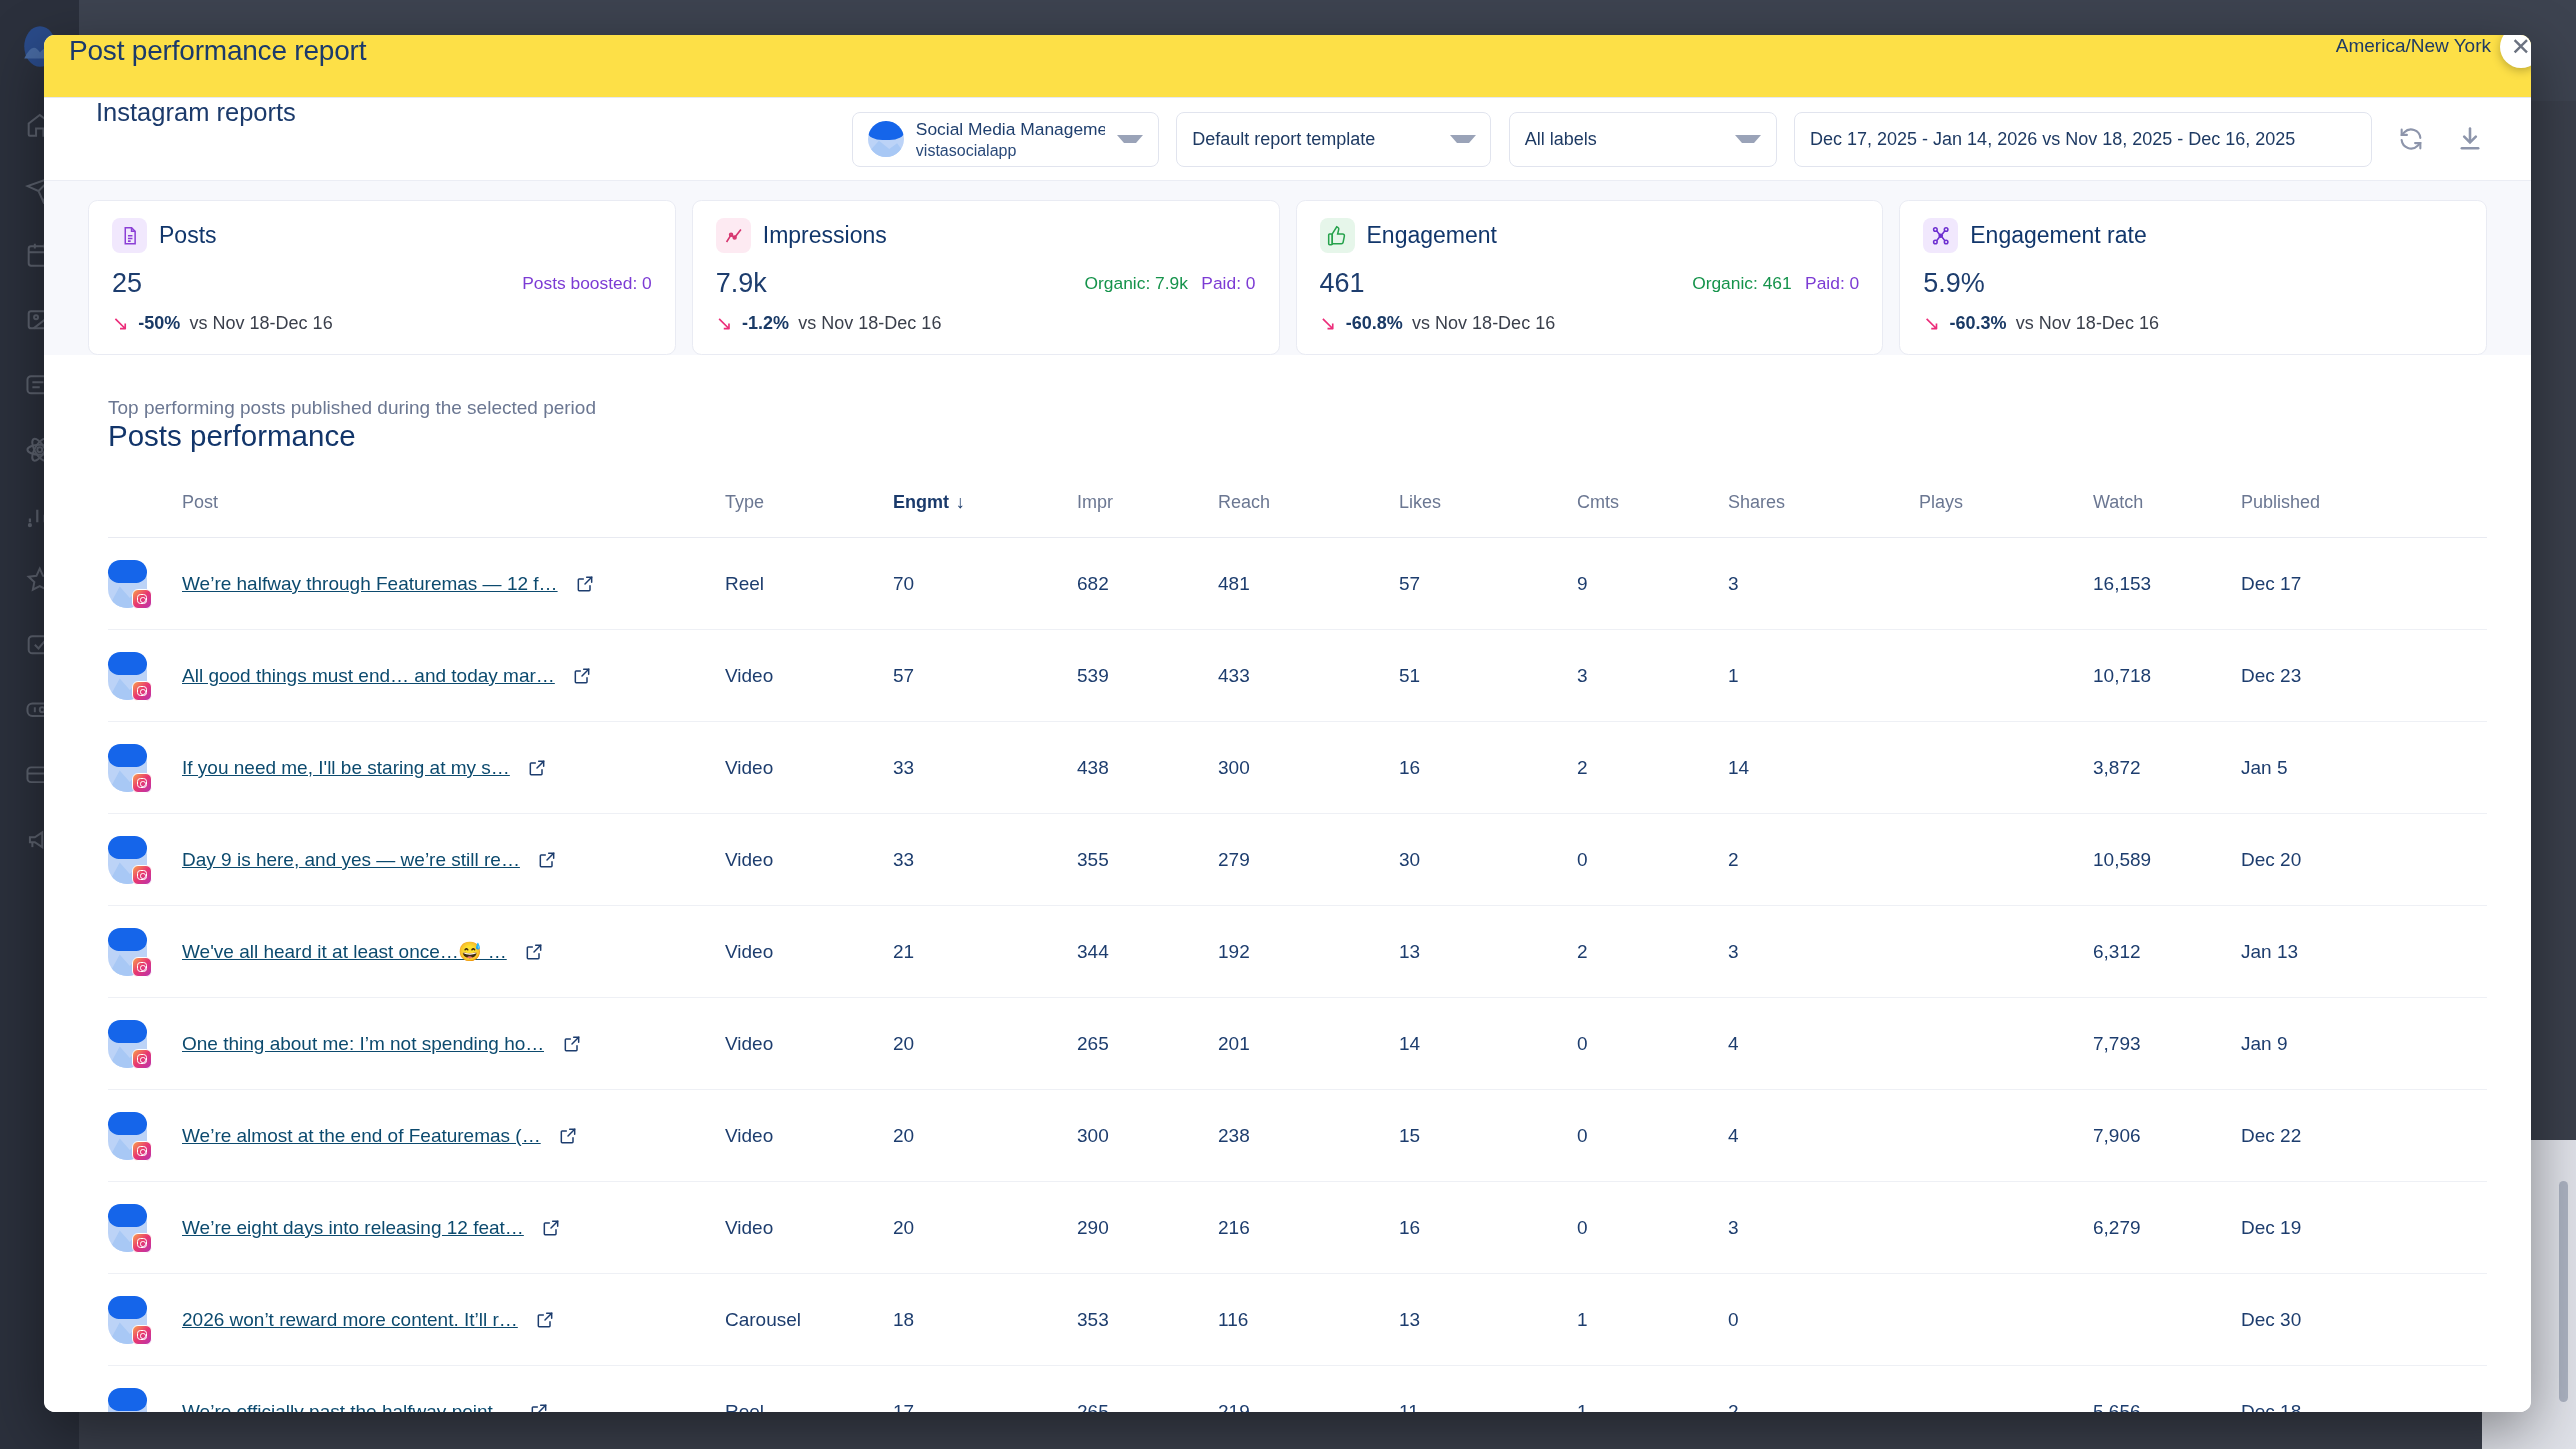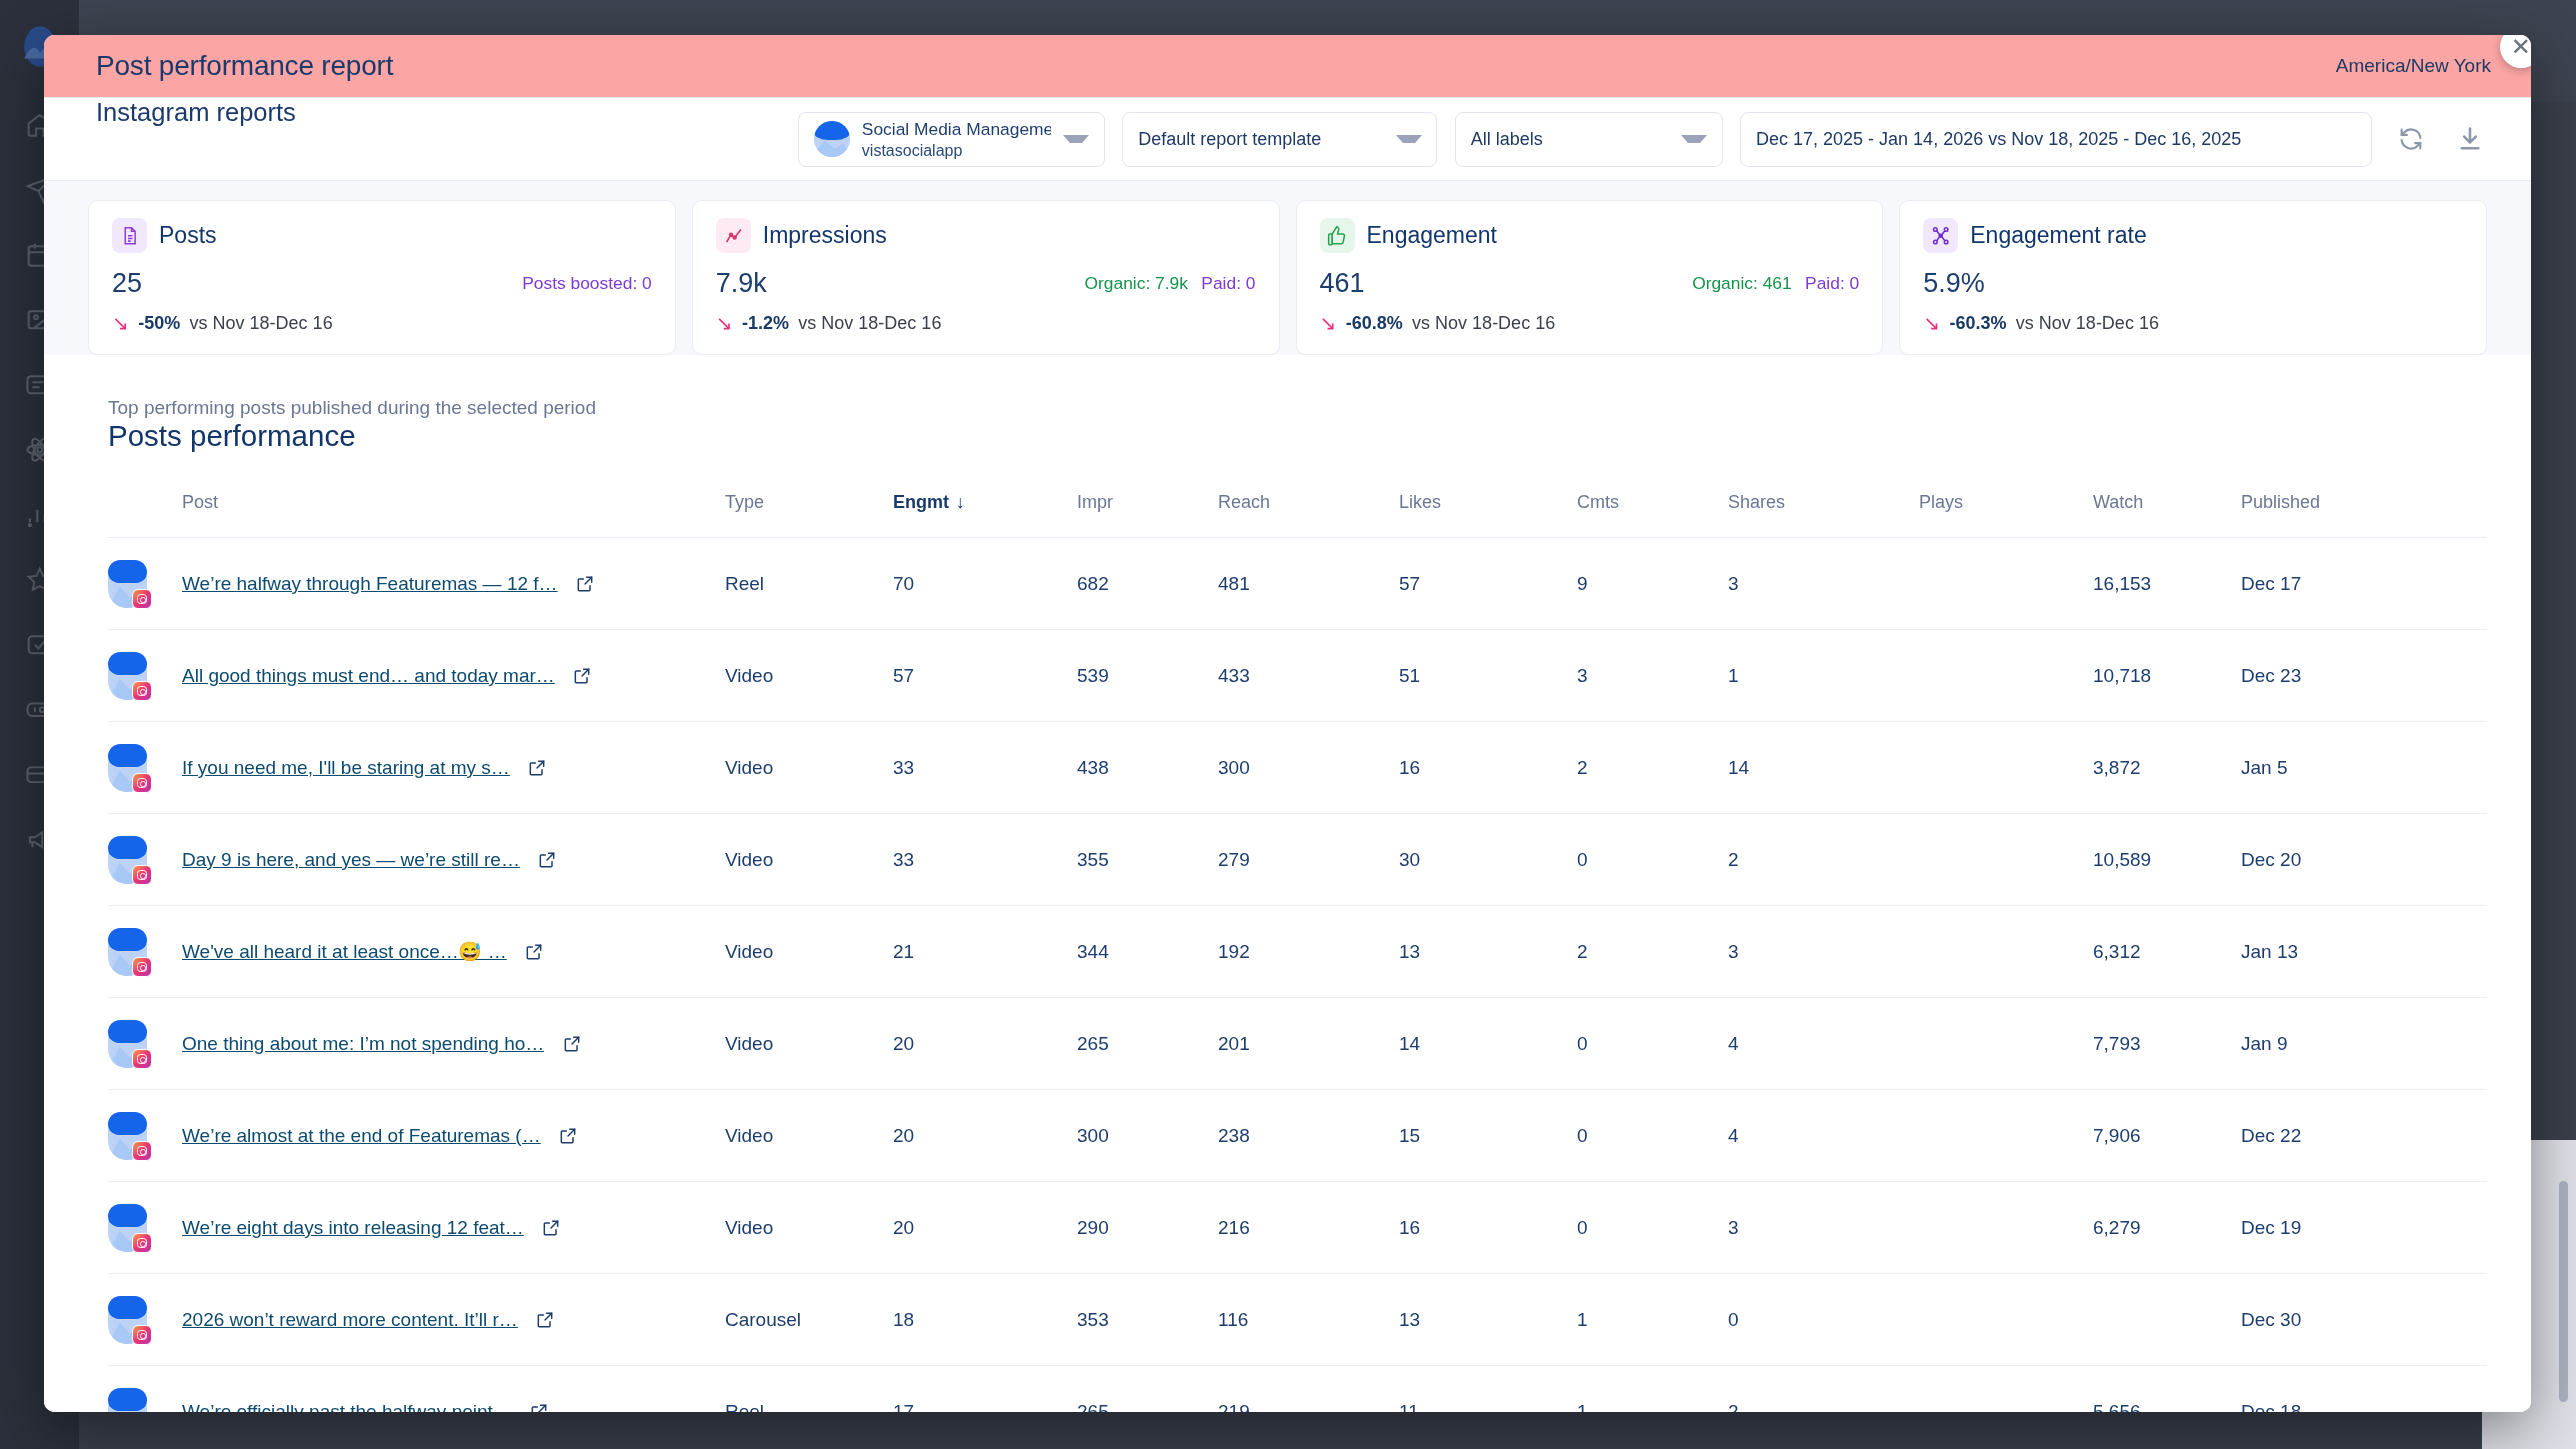--- a/index.html
+++ b/index.html
@@ -48,23 +48,23 @@
     background:#9aa2b4; border-radius:5.4px; opacity:.75;
   }
 
   
   #modal {
     position:absolute; left:44px; top:35px; width:2487px; height:1377px;
     background:#ffffff; border-radius:10.7px; overflow:hidden;
     box-shadow:0 19px 60px rgba(0,0,0,.42);
   }
   #modal-header {
-    height:63px; background:#fca5a5;
-    display:flex; align-items:center; justify-content:space-between;
-    padding:0 40px 0 52px;
+    height:63px; background:#fde047;
+    display:flex; align-items:flex-start; justify-content:space-between;
+    padding:0 40px 0 25px;
     border-bottom:0.7px solid #e6e8f2;
   }
   #modal-title { font-size:28px; color:#1b3a6b; letter-spacing:-0.2px; }
   #modal-tz { font-size:19px; color:#1e3a63; }
   #close-btn {
     position:absolute; right:-10.7px; top:-9.4px;
     width:42px; height:42px; border-radius:50%;
     background:#fff; box-shadow:0 2.7px 9.4px rgba(0,0,0,.25);
     display:flex; align-items:center; justify-content:center;
     color:#6b7280; font-size:24px; line-height:1; cursor:pointer;
@@ -96,21 +96,21 @@
     background:#bcd3f7; position:relative; flex:0 0 auto;
   }
   .avatar-circle .mtn-top { position:absolute; left:0; top:0; width:100%; height:52%; background:#1565ea; border-radius:50% 50% 40% 40%;}
   .avatar-circle .mtn-bot { position:absolute; left:-10%; bottom:0; width:120%; height:58%; background:#a8c8f5; clip-path:polygon(0 100%,34% 22%,58% 62%,76% 34%,100% 100%); }
   #profile-text { display:flex; flex-direction:column; justify-content:center; overflow:hidden; }
   #profile-name { font-size:17.4px; color:#1f3f6e; white-space:nowrap; overflow:hidden; text-overflow:clip; max-width:201px;}
   #profile-handle { font-size:16px; color:#2a4a7a; margin-top:2px; }
 
   #template-ctrl { width:315px; font-size:18px; color:#1e3a63; }
   #labels-ctrl { width:268px; font-size:18px; color:#1e3a63; }
-  #daterange-ctrl { width:632px; font-size:18px; color:#1e3a63; justify-content:flex-start; }
+  #daterange-ctrl { width:578px; font-size:18px; color:#1e3a63; justify-content:flex-start; }
 
   .icon-btn { width:42px; height:42px; display:flex; align-items:center; justify-content:center; color:#8d95ab; cursor:pointer; }
   .icon-btn svg { width:28px; height:28px; }
 
   
   #kpi-row {
     display:flex; gap:16px; padding:19px 44px 0 44px;
     background:#f7f8fc;
   }
   .kpi-card {

